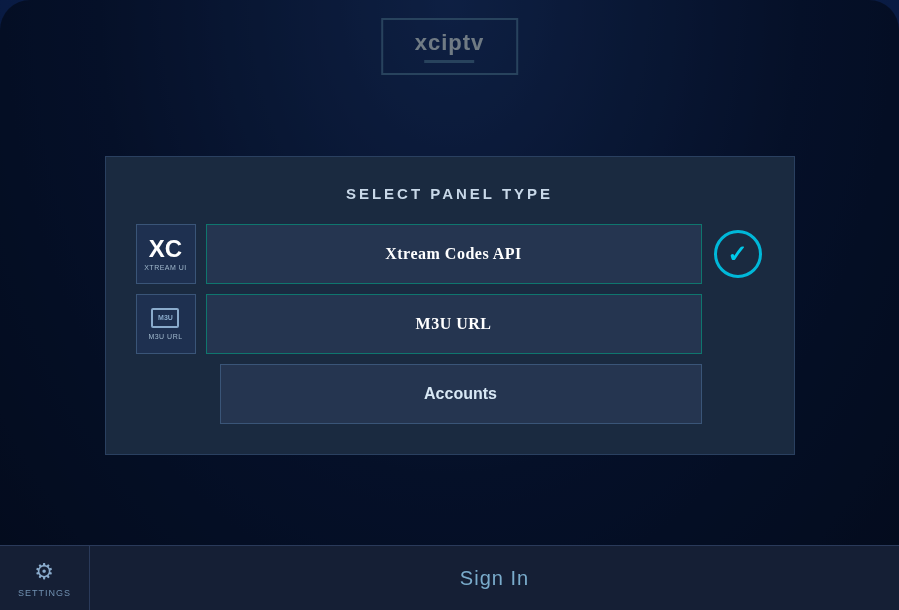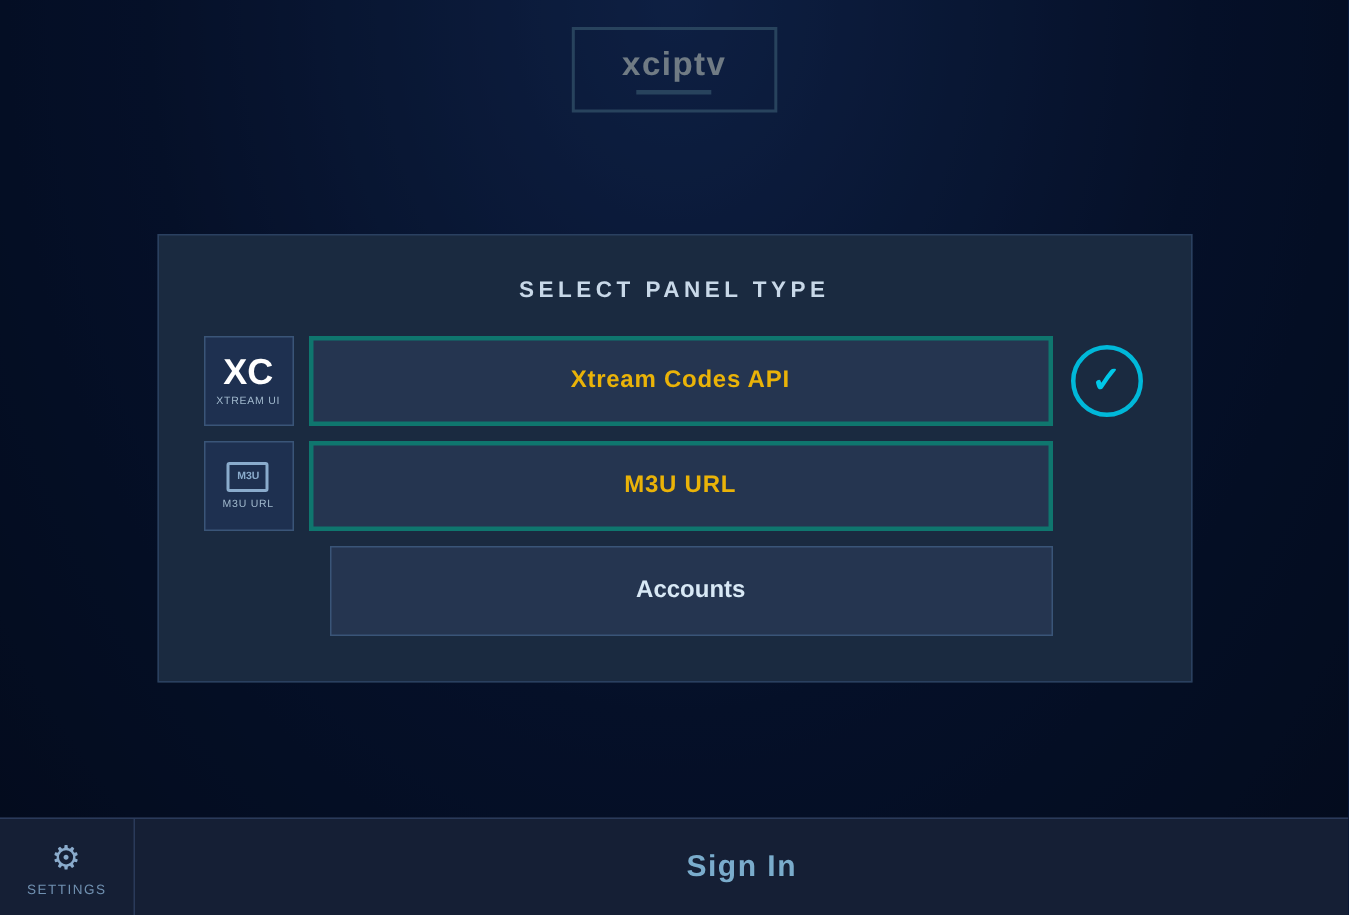--- a/index.html
+++ b/index.html
@@ -52,20 +52,21 @@
 
     
     .modal-overlay {
       position: absolute;
       inset: 0;
       background: rgba(0,0,0,0.45);
       z-index: 5;
       display: flex;
       align-items: center;
       justify-content: center;
+      border-radius: 30px;
     }
 
     .modal {
       background: #1a2a40;
       border: 1px solid #2a4060;
       width: 690px;
       padding: 28px 30px 30px;
       position: relative;
       z-index: 10;
     }
@@ -111,27 +112,27 @@
       color: #a0b8cc;
       font-size: 7px;
       margin-top: 3px;
       letter-spacing: 0.5px;
     }
 
     .panel-button {
       flex: 1;
       height: 60px;
       background: #253550;
-      border: 3px solid #0f766e;
-      color: #eab308;
+      border: 1px solid #0f766e;
+      color: #ffffff;
       font-size: 16px;
       font-weight: bold;
       letter-spacing: 0.5px;
       cursor: pointer;
-      font-family: Liberation Sans, sans-serif;
+      font-family: Liberation Serif, serif;
       transition: background 0.15s;
     }
 
     .check-mark {
       width: 52px;
       height: 52px;
       flex-shrink: 0;
       display: flex;
       align-items: center;
       justify-content: center;
@@ -217,21 +218,21 @@
     .sign-in-bar {
       flex: 1;
       display: flex;
       align-items: center;
       justify-content: center;
     }
 
     .sign-in-button {
       color: #7aaccc;
       font-size: 20px;
-      font-weight: bold;
+      font-weight: normal;
       letter-spacing: 1px;
       background: none;
       border: none;
       cursor: pointer;
       font-family: Arial, sans-serif;
     }
 
     
     .m3u-icon-wrapper {
       display: flex;

